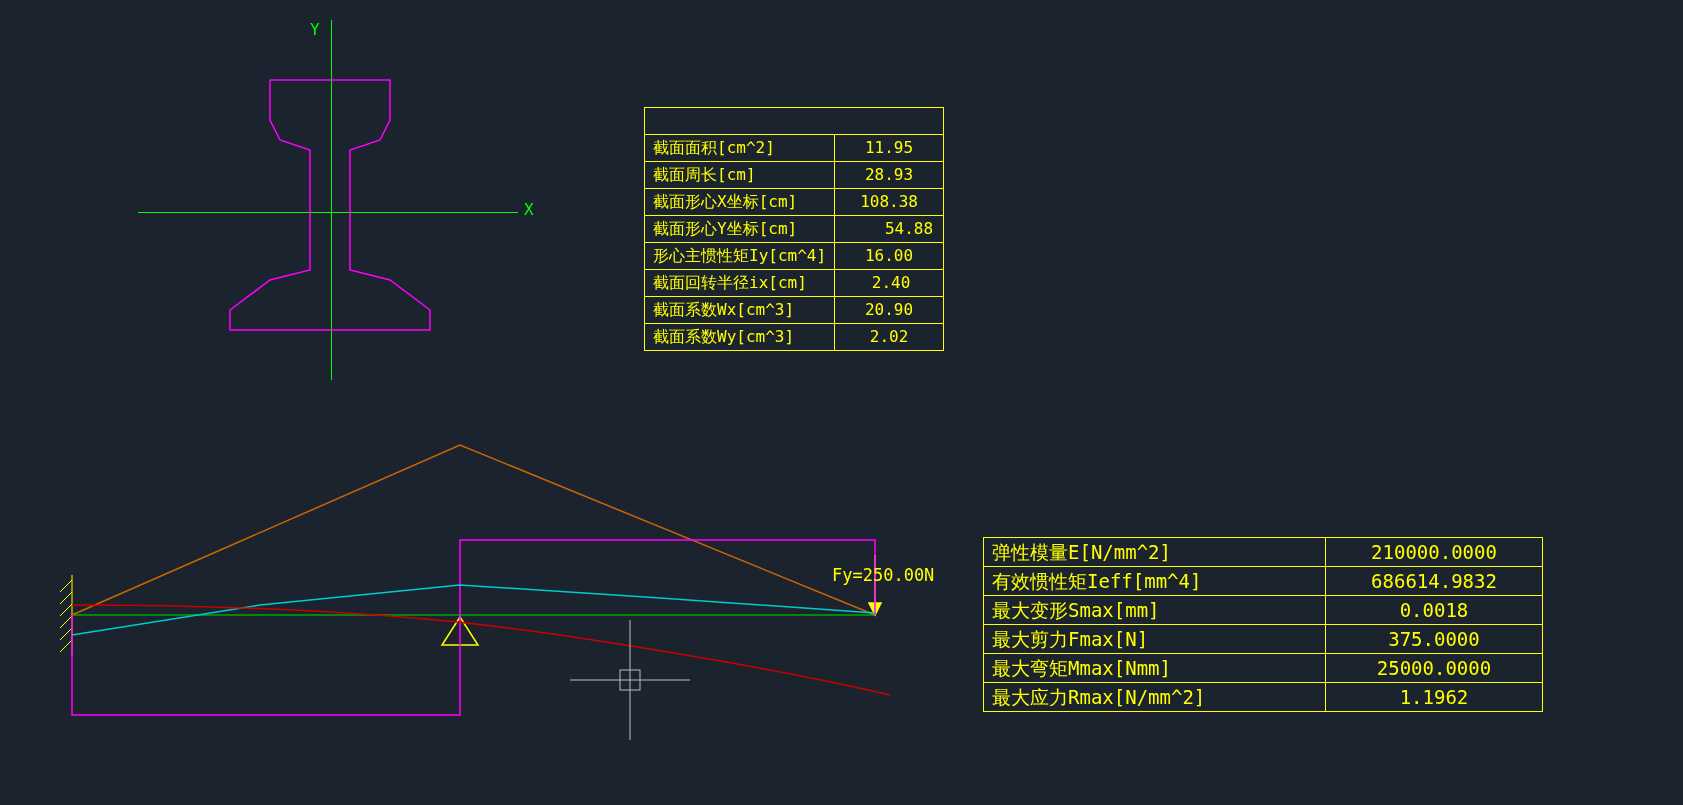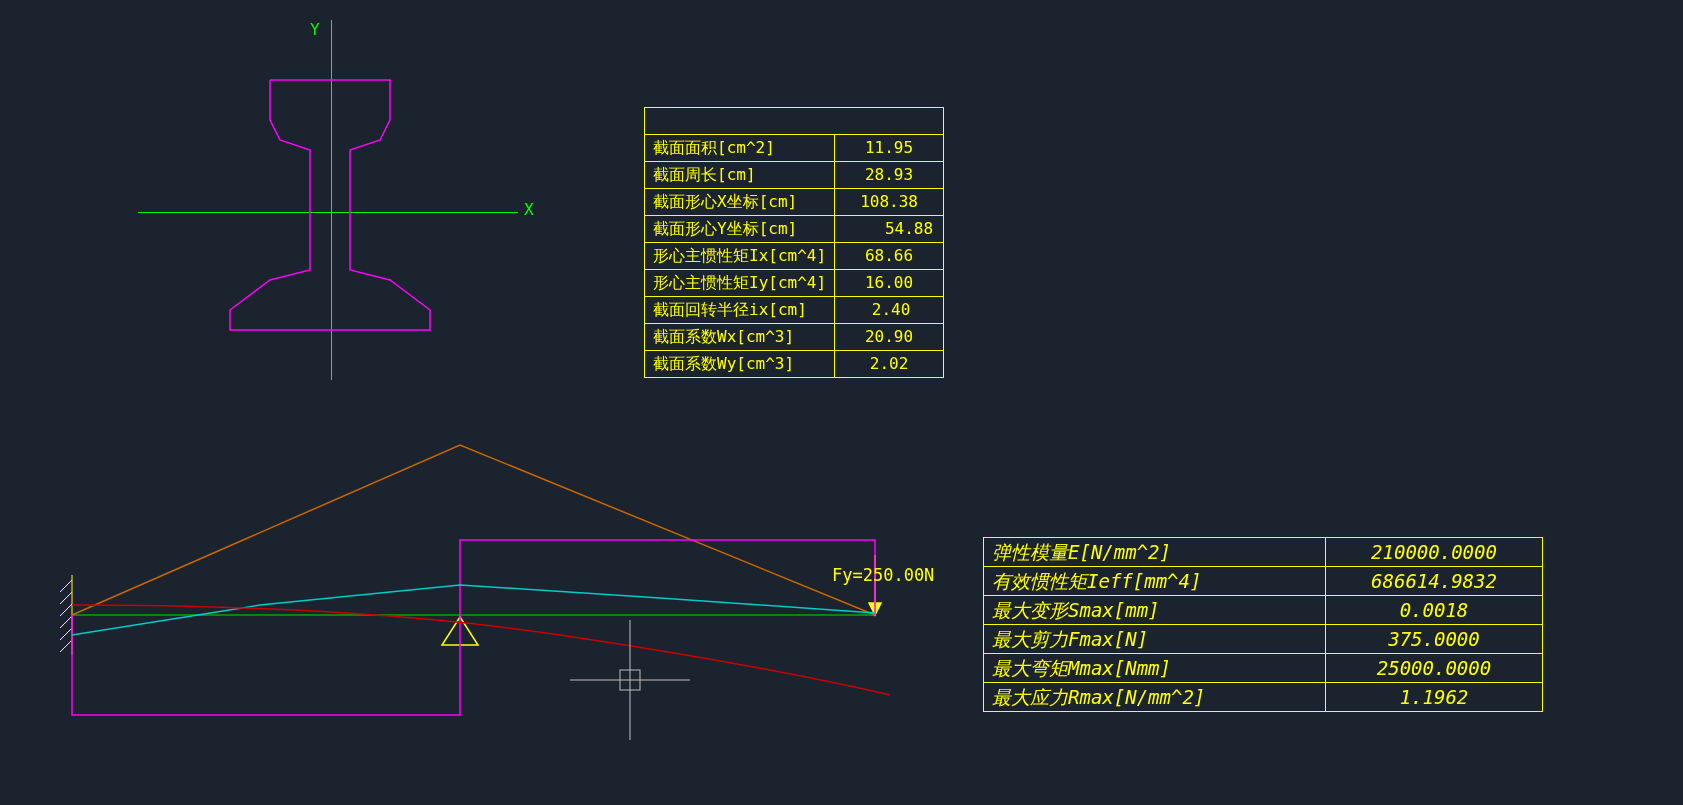--- a/index.html
+++ b/index.html
@@ -44,21 +44,21 @@
     border: 1px solid #ffff00;
     padding: 2px 8px;
     font-size: 16px;
     height: 22px;
     line-height: 22px;
     white-space: nowrap;
   }
   table.props .lab { text-align: left; }
   table.props .val { text-align: center; }
   table#section-props th { height: 22px; }
-  table#result-props td { font-size: 19px; height: 24px; font-style: italic; }
+  table#result-props td { font-size: 19px; height: 24px; }
   
   .beam-svg {
     position: absolute;
   }
   .cursor-cross line { stroke: #c0c0c0; stroke-width: 1; }
   .cursor-cross rect { stroke: #c0c0c0; fill: none; stroke-width: 1; }
   .force-label {
     position: absolute;
     color: #ffff00;
     font-size: 17px;
@@ -96,24 +96,20 @@
           <td class="lab">截面周长[cm]</td>
           <td class="val" style="width: 80px;">28.93</td>
         </tr>
         <tr>
           <td class="lab">截面形心X坐标[cm]</td>
           <td class="val" style="width: 80px;">108.38</td>
         </tr>
         <tr>
           <td class="lab">截面形心Y坐标[cm]</td>
           <td class="val" style="width: 80px; padding-left: 48px;">54.88</td>
-        </tr>
-        <tr>
-          <td class="lab">形心主惯性矩Ix[cm^4]</td>
-          <td class="val" style="width: 80px;">68.66</td>
         </tr>
         <tr>
           <td class="lab">形心主惯性矩Iy[cm^4]</td>
           <td class="val" style="width: 80px;">16.00</td>
         </tr>
         <tr>
           <td class="lab">截面回转半径ix[cm]</td>
           <td class="val" style="width: 80px; padding-left: 12px;">2.40</td>
         </tr>
         <tr>

